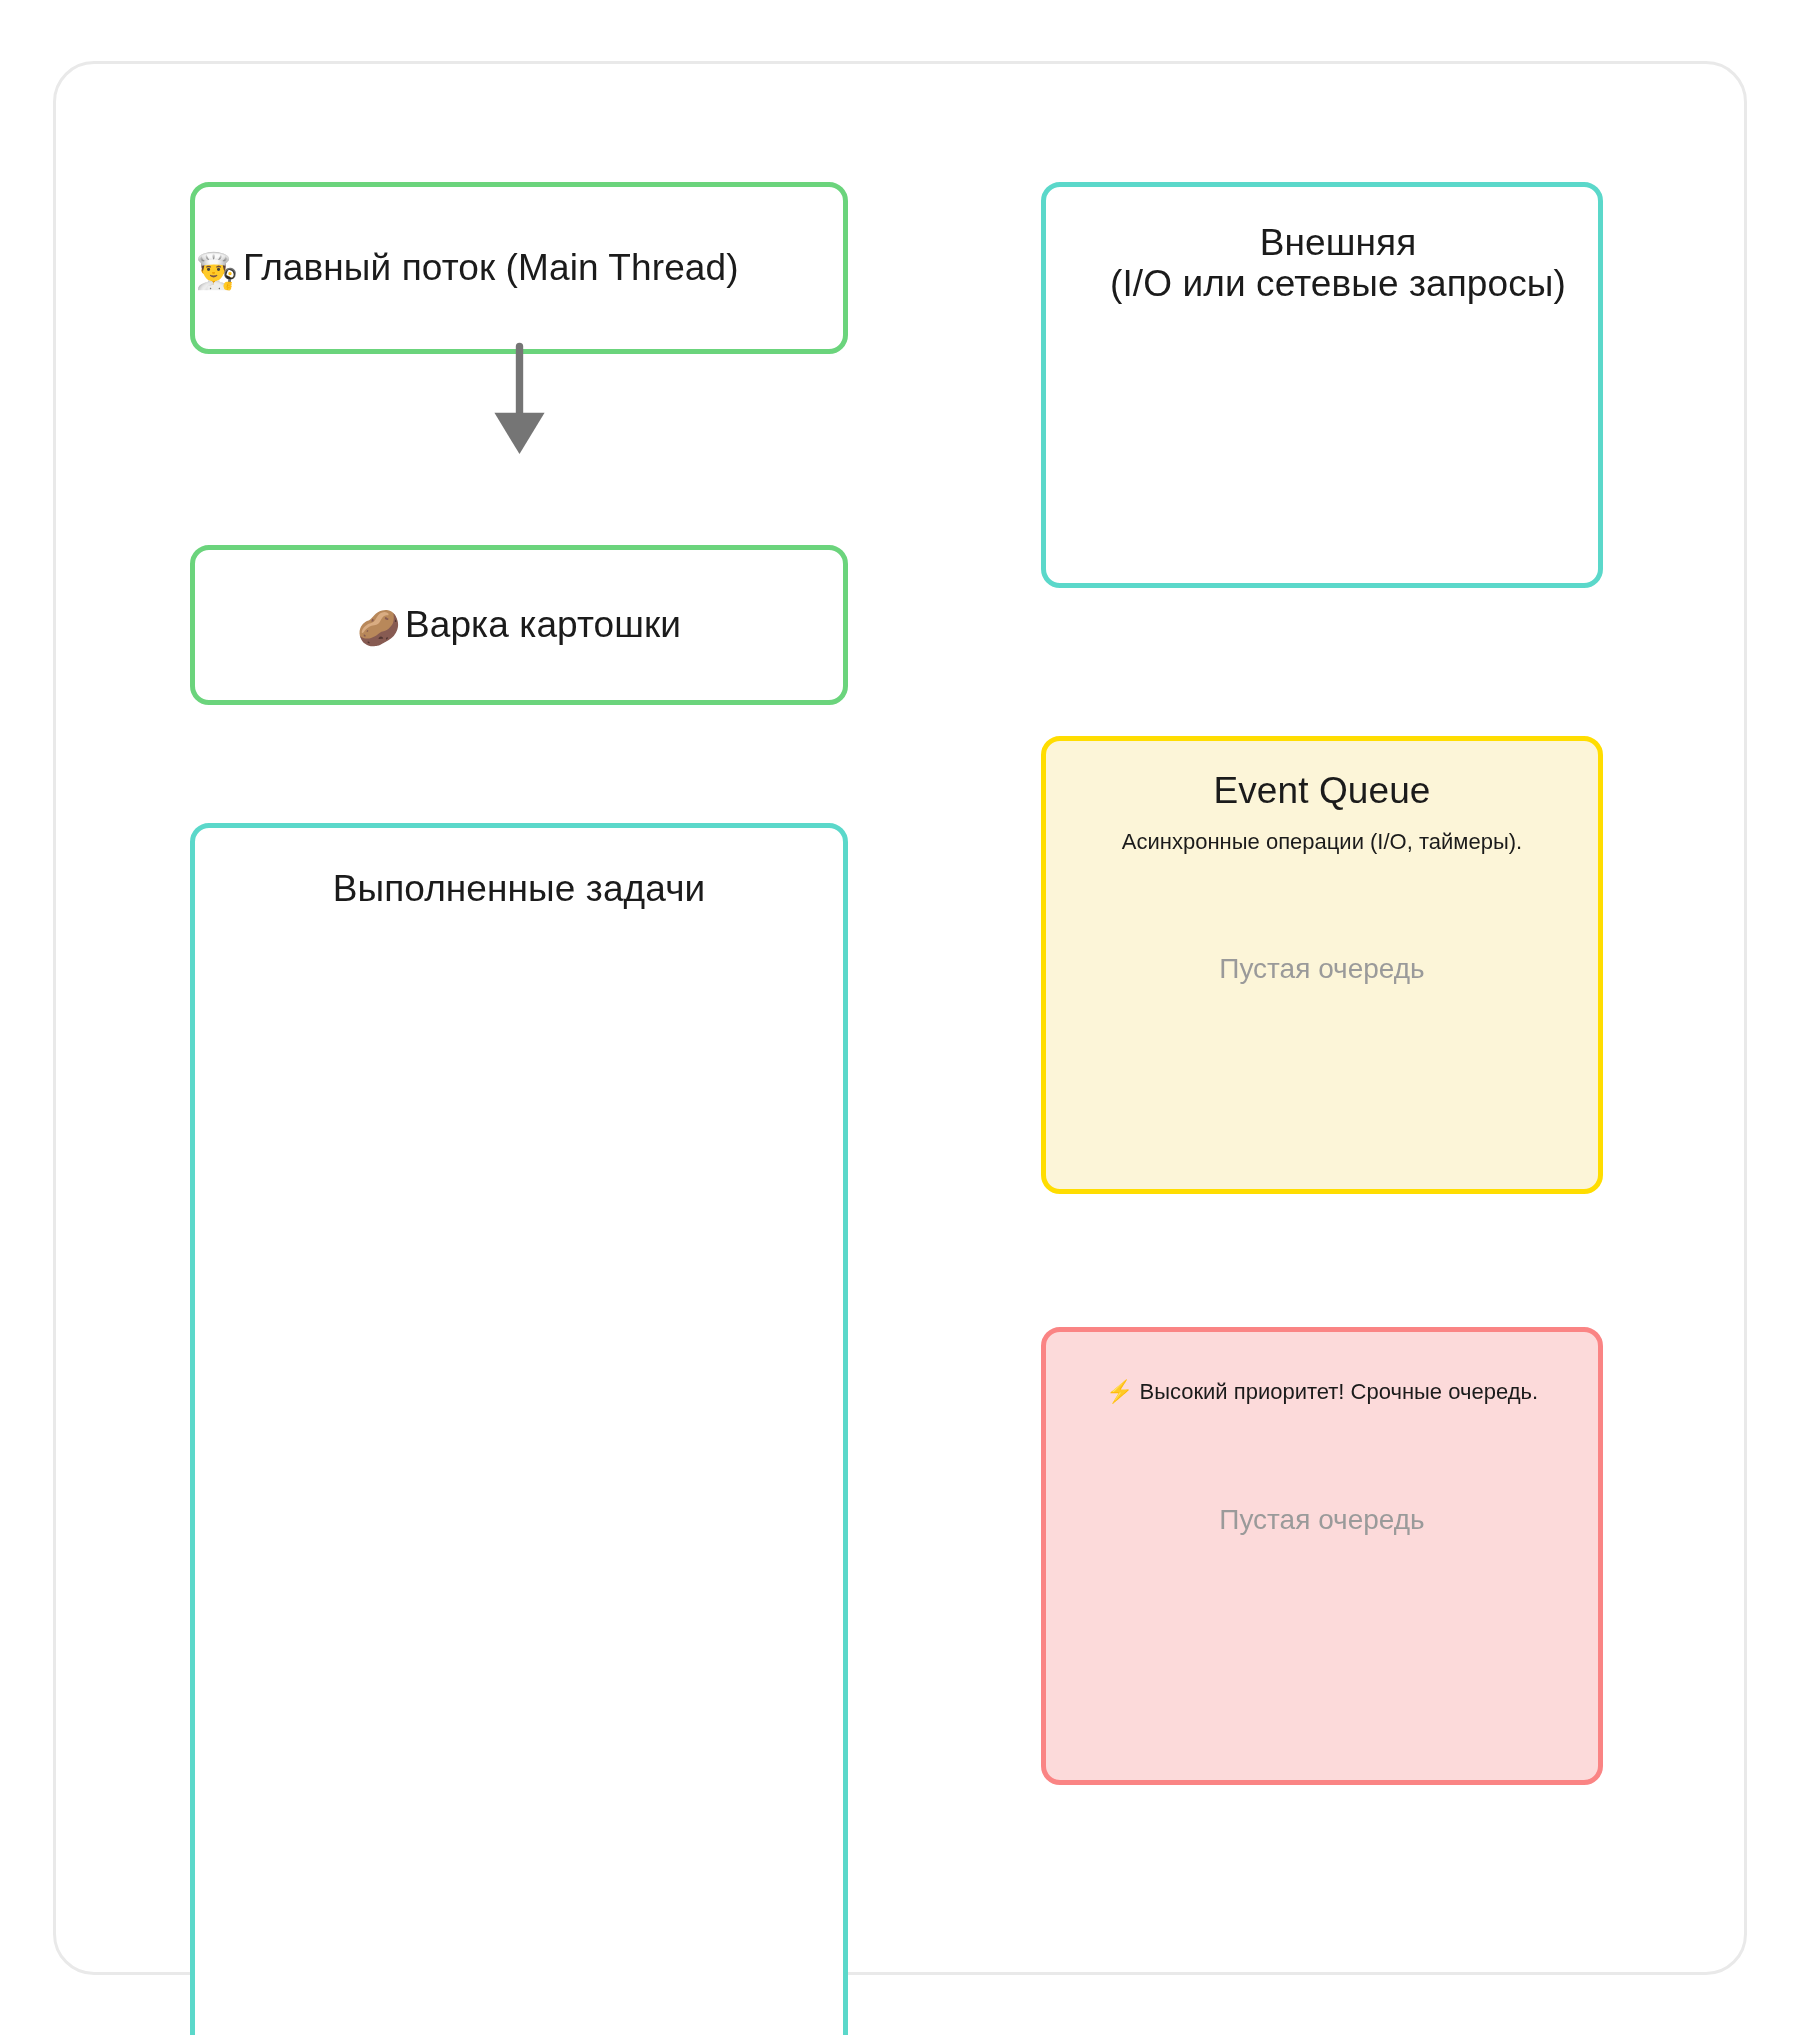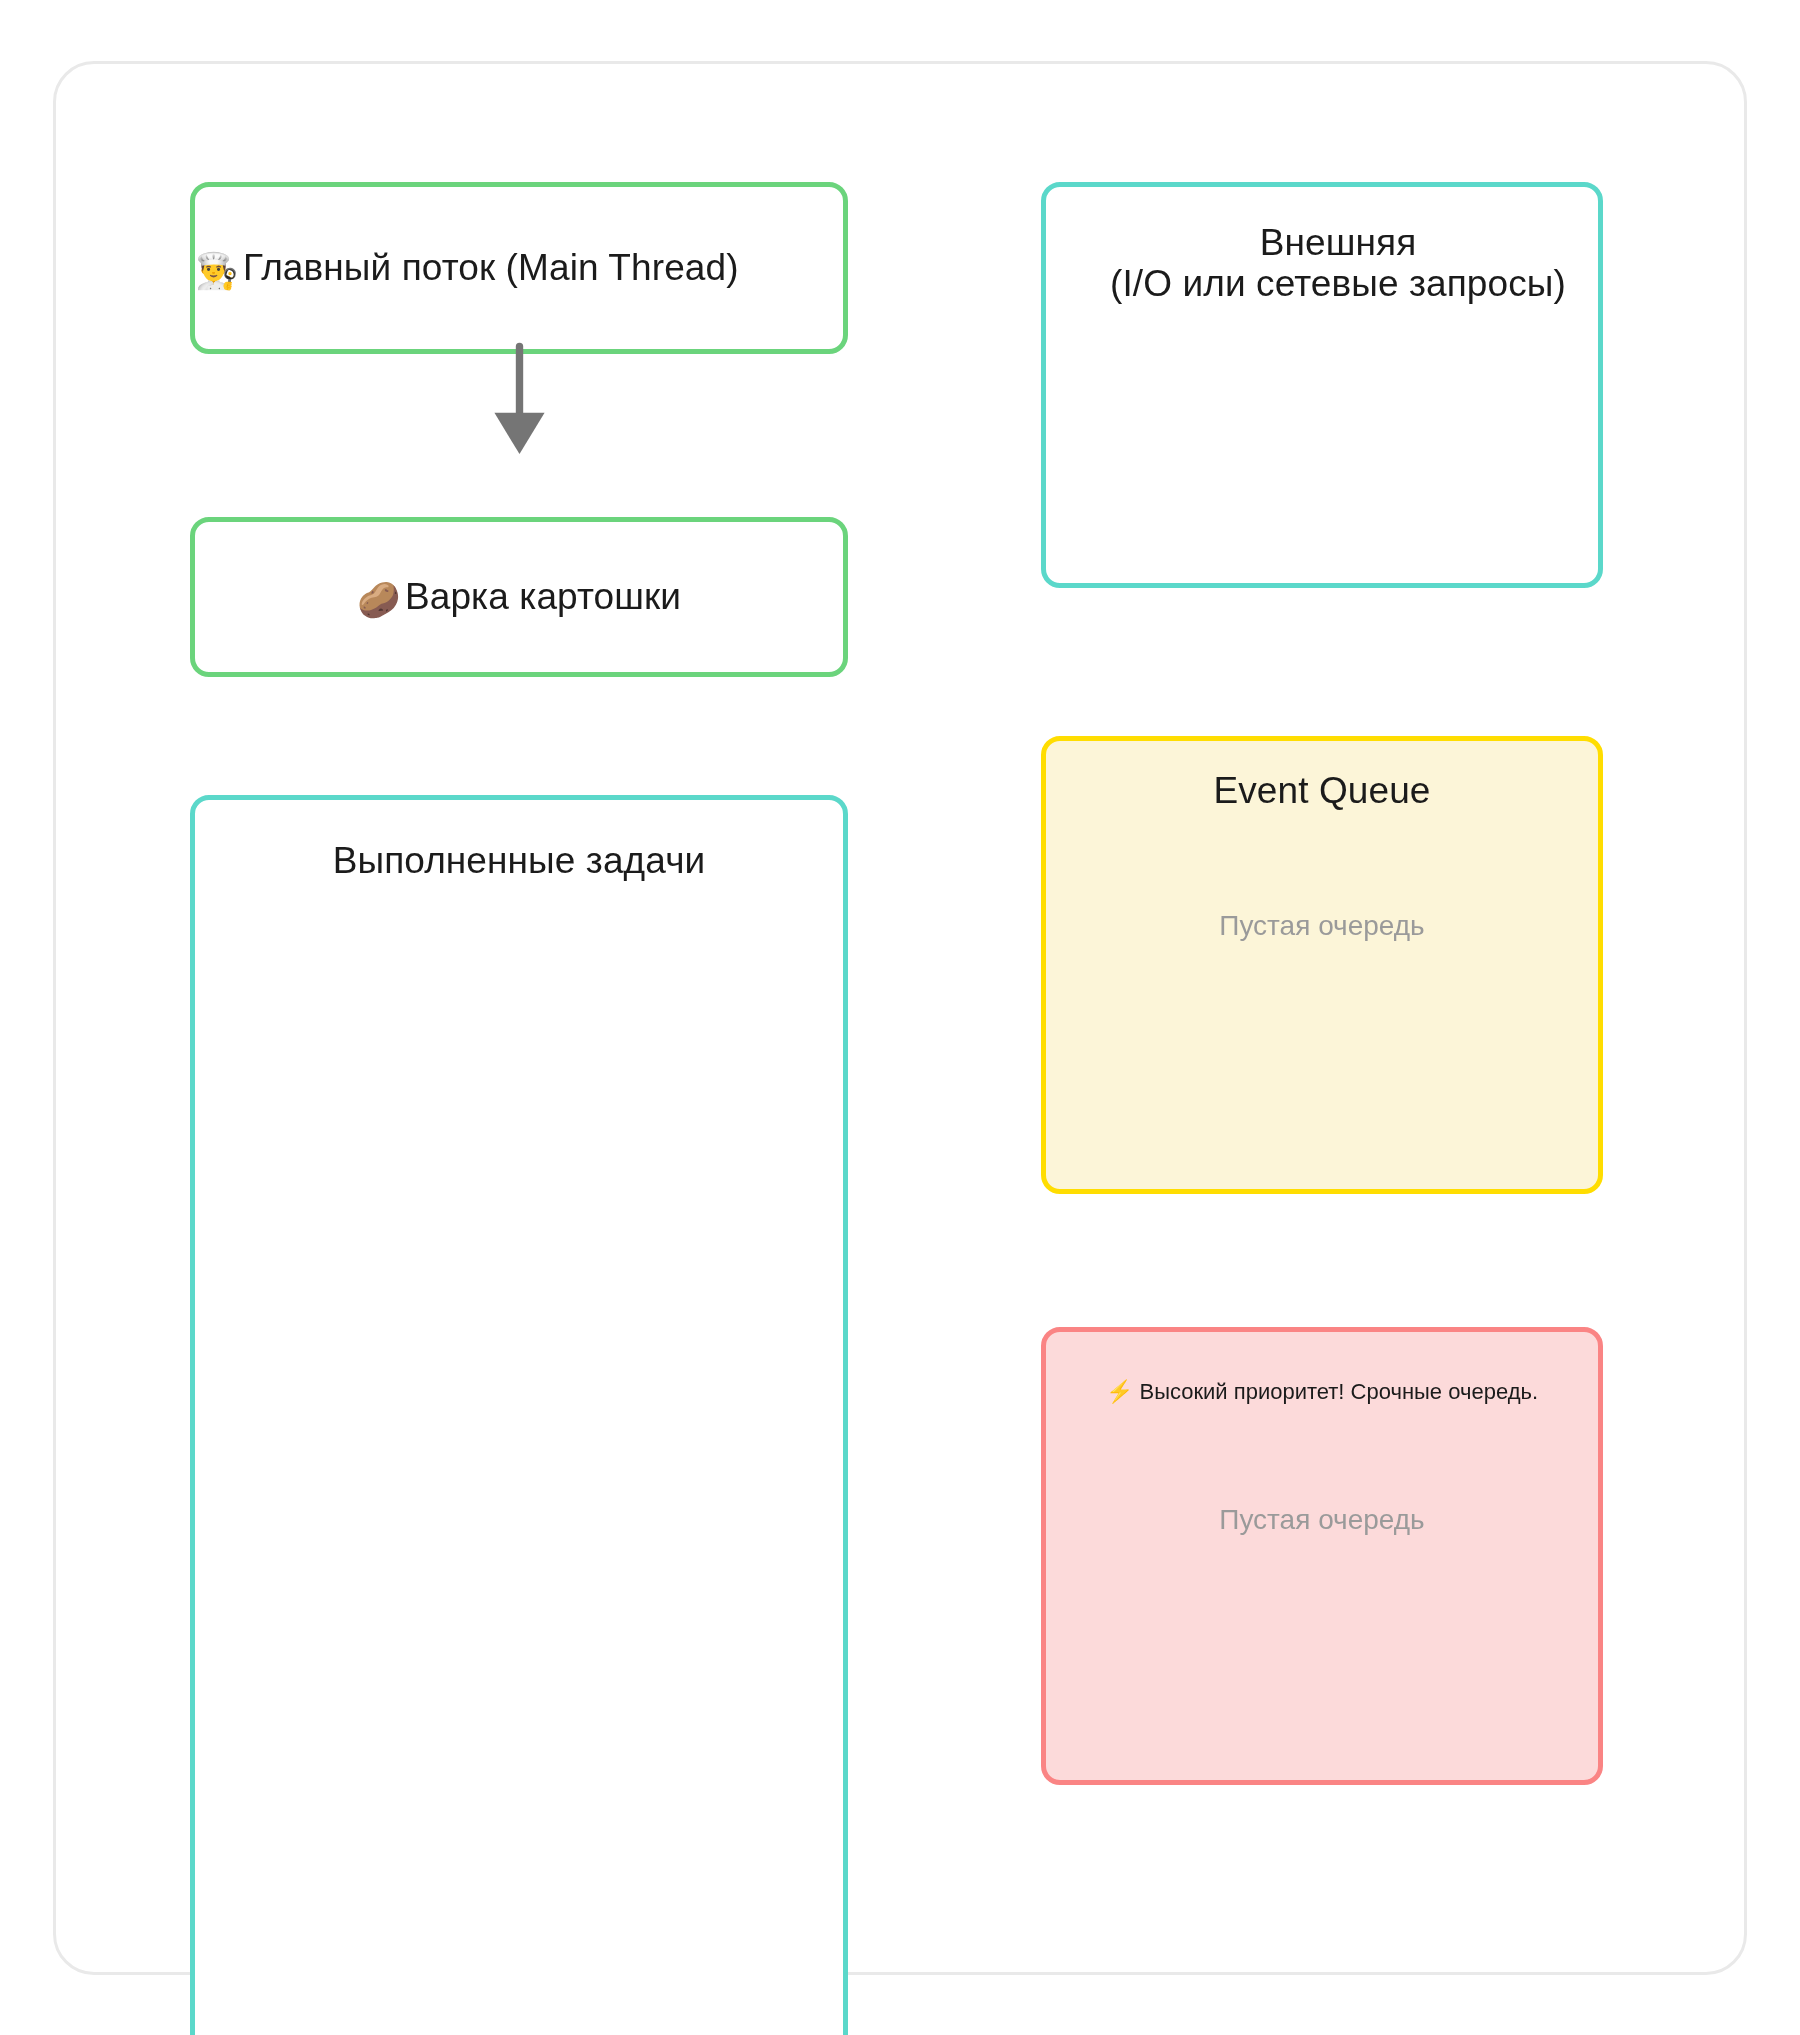--- a/index.html
+++ b/index.html
@@ -71,20 +71,21 @@
     align-items: center;
     justify-content: flex-start;
   }
   .box-async-op {
     width: 658px;
     height: 160px;
     display: flex;
     flex-direction: column;
     align-items: center;
     justify-content: center;
+    margin-top: 28px;
   }
   .box-completed {
     width: 658px;
     height: 1384px;
     padding-top: 40px;
   }
   .box-external-os {
     width: 562px;
     height: 406px;
     padding-top: 35px;
@@ -197,20 +198,21 @@
 
     <div class="panel panel-teal box-external-os">
       <div class="title-lg">Внешняя</div>
       <div class="title-lg">(I/O или сетевые запросы)</div>
     </div>
 
     <div class="gap-right-1"></div>
 
     <div class="panel panel-yellow box-event-queue">
       <div class="queue-title">Event Queue</div>
+      <div class="queue-sub">Асинхронные операции (I/O, таймеры).</div>
       <div class="empty-label">Пустая очередь</div>
     </div>
 
     <div class="gap-right-2"></div>
 
     <div class="panel panel-red box-microtask-queue">
       <div class="queue-sub">
         <span>⚡</span>
         <span>Высокий приоритет! Срочные очередь.</span>
       </div>

